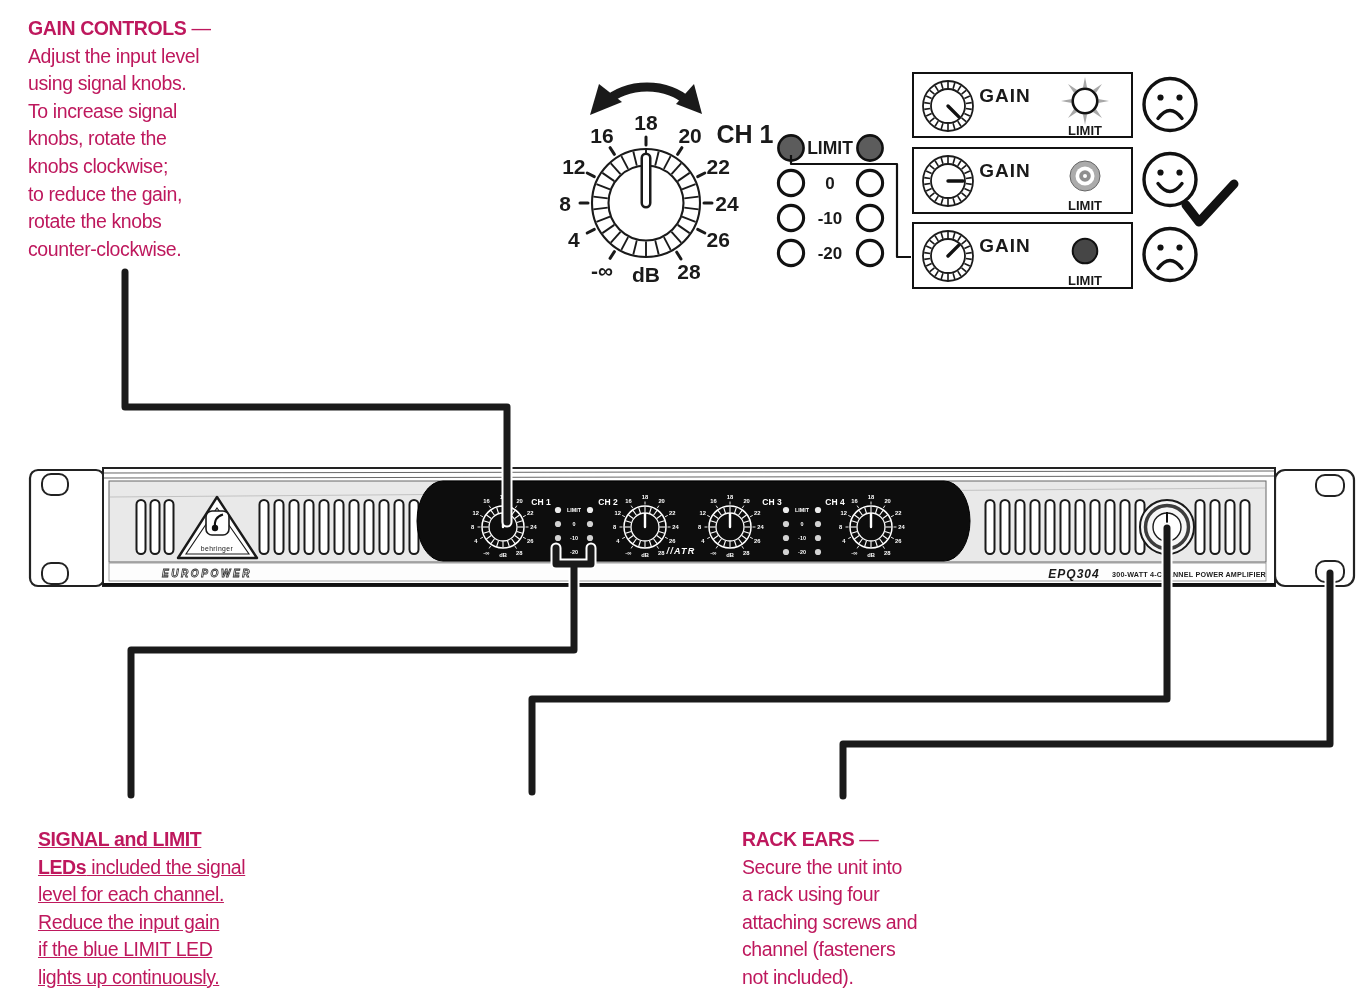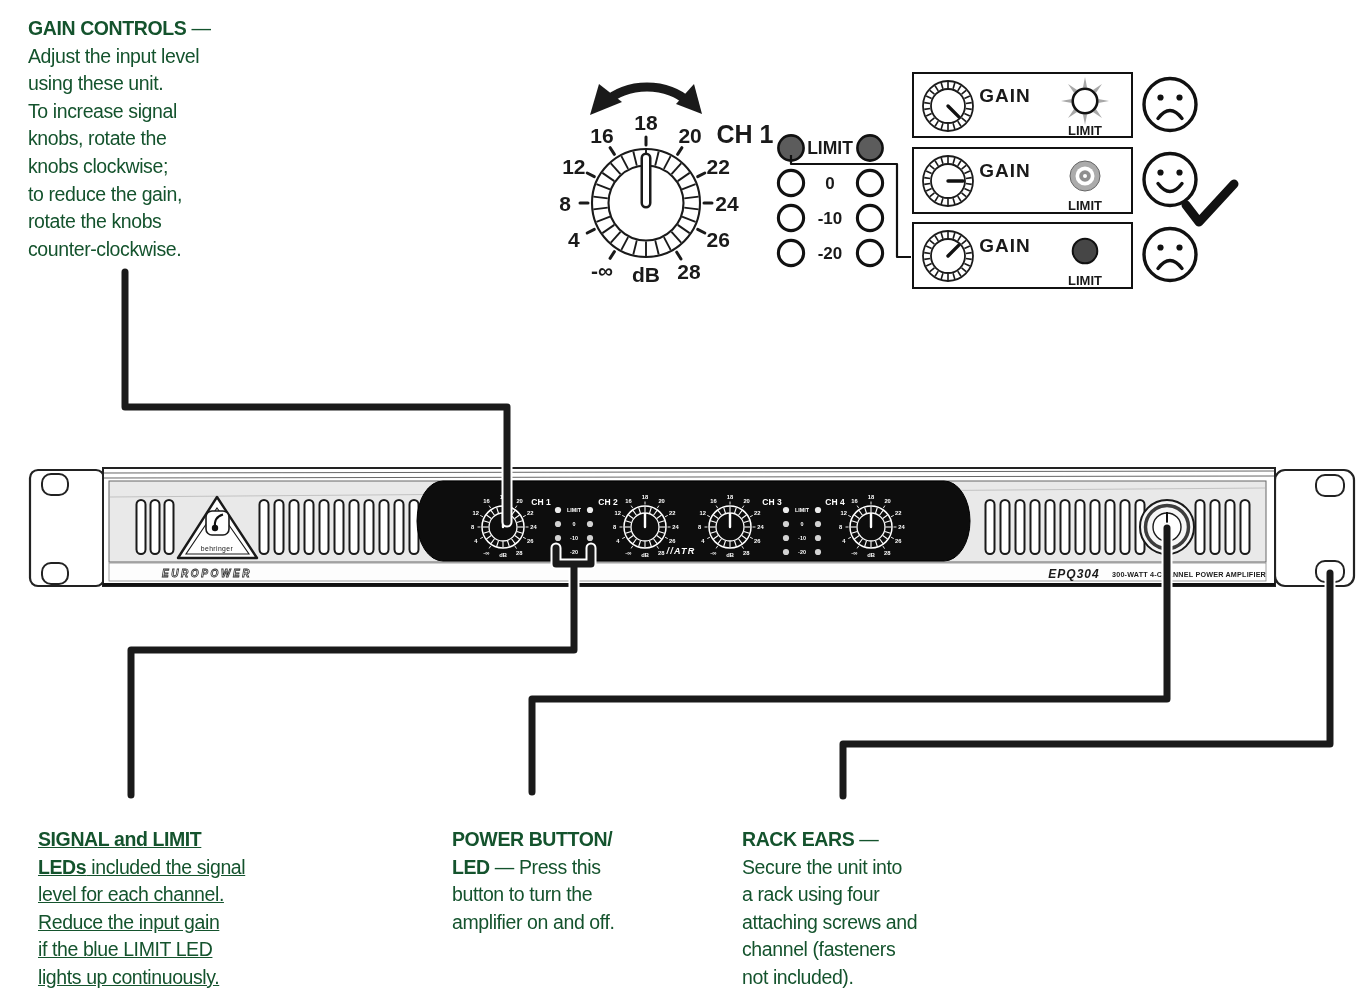--- a/index.html
+++ b/index.html
@@ -1,51 +1,45 @@
 <!DOCTYPE html>
 <html><head>
 <meta charset="utf-8">
 <style>
   html,body{margin:0;padding:0;background:#fff;}
   .canvas{position:relative;width:1367px;height:1007px;background:#fff;overflow:hidden;
           font-family:"Liberation Sans",sans-serif;color:#1a1a1a;}
   .callout{position:absolute;font-size:19.5px;line-height:27.6px;letter-spacing:-0.4px;
-           white-space:nowrap;color:#14532d;}
+           white-space:nowrap;color:#be185d;}
   .callout .b{font-weight:700;}
   svg{position:absolute;left:0;top:0;}
   svg text{font-family:"Liberation Sans",sans-serif;}
 </style>
 </head>
 <body>
 
 <div class="canvas">
   <div class="callout" id="co-gain" style="left:28px;top:15px;">
       <div><span class="b">GAIN CONTROLS </span><span>—</span></div>
       <div><span>Adjust the input level</span></div>
-      <div><span>using these unit.</span></div>
+      <div><span>using signal knobs.</span></div>
       <div><span>To increase signal</span></div>
       <div><span>knobs, rotate the</span></div>
       <div><span>knobs clockwise;</span></div>
       <div><span>to reduce the gain,</span></div>
       <div><span>rotate the knobs</span></div>
       <div><span>counter-clockwise.</span></div>
     </div>
   <div class="callout" id="co-signal" style="left:38px;top:826px;text-decoration:underline;">
       <div><span class="b">SIGNAL and LIMIT</span></div>
       <div><span class="b">LEDs</span><span> included the signal</span></div>
       <div><span>level for each channel.</span></div>
       <div><span>Reduce the input gain</span></div>
       <div><span>if the blue LIMIT LED</span></div>
       <div><span>lights up continuously.</span></div>
-    </div>
-  <div class="callout" id="co-power" style="left:452px;top:826px;">
-      <div><span class="b">POWER BUTTON/</span></div>
-      <div><span class="b">LED</span><span> — Press this</span></div>
-      <div><span>button to turn the</span></div>
-      <div><span>amplifier on and off.</span></div>
     </div>
   <div class="callout" id="co-rack" style="left:742px;top:826px;">
       <div><span class="b">RACK EARS</span><span> —</span></div>
       <div><span>Secure the unit into</span></div>
       <div><span>a rack using four</span></div>
       <div><span>attaching screws and</span></div>
       <div><span>channel (fasteners</span></div>
       <div><span>not included).</span></div>
     </div>
 

